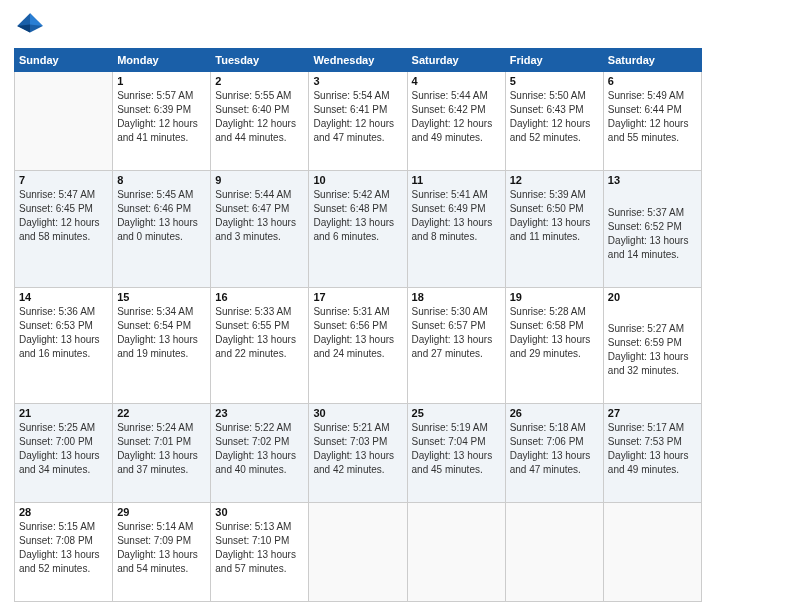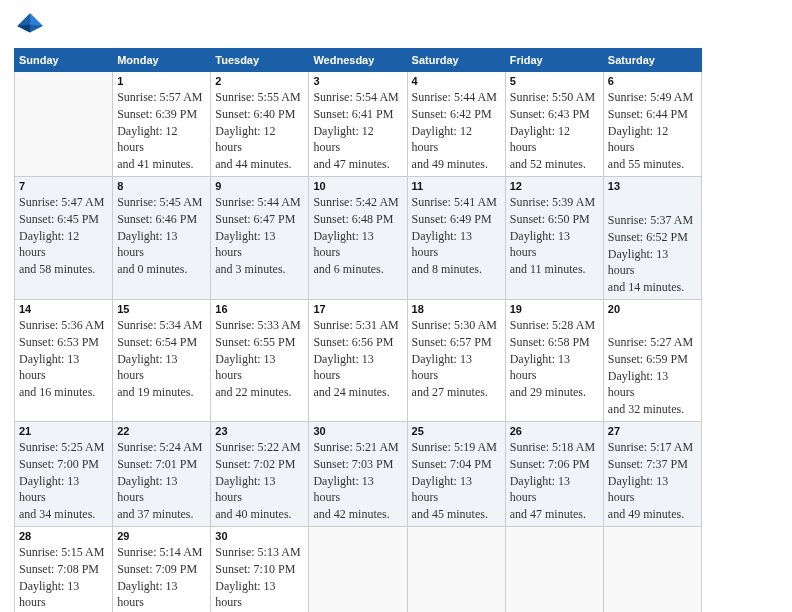--- a/index.html
+++ b/index.html
@@ -79,24 +79,23 @@
       background: #f9f9f9;
     }
     .day-num {
       font-size: 11px;
       font-weight: bold;
       color: #111;
       display: block;
       margin-bottom: 2px;
     }
     .day-detail {
-      font-size: 12px;
+      font-size: 10px;
       color: #333;
       line-height: 1.4;
-      font-family: Liberation Serif, serif;
     }
     .row-shade {
       background: #f0f4f8;
     }
   </style>
 </head>
 <body>
 
 <div class="page">
   <div class="header">
@@ -316,21 +315,21 @@
           <td>
             <span class="day-num">26</span>
             <div class="day-detail" style="white-space: pre-line;">Sunrise: 5:18 AM
 Sunset: 7:06 PM
 Daylight: 13 hours
 and 47 minutes.</div>
           </td>
           <td>
             <span class="day-num">27</span>
             <div class="day-detail" style="white-space: pre-line;">Sunrise: 5:17 AM
-Sunset: 7:37 PM
+Sunset: 7:53 PM
 Daylight: 13 hours
 and 49 minutes.</div>
           </td>
         </tr>
         <tr>
           <td>
             <span class="day-num">28</span>
             <div class="day-detail" style="white-space: pre-line;">Sunrise: 5:15 AM
 Sunset: 7:08 PM
 Daylight: 13 hours

